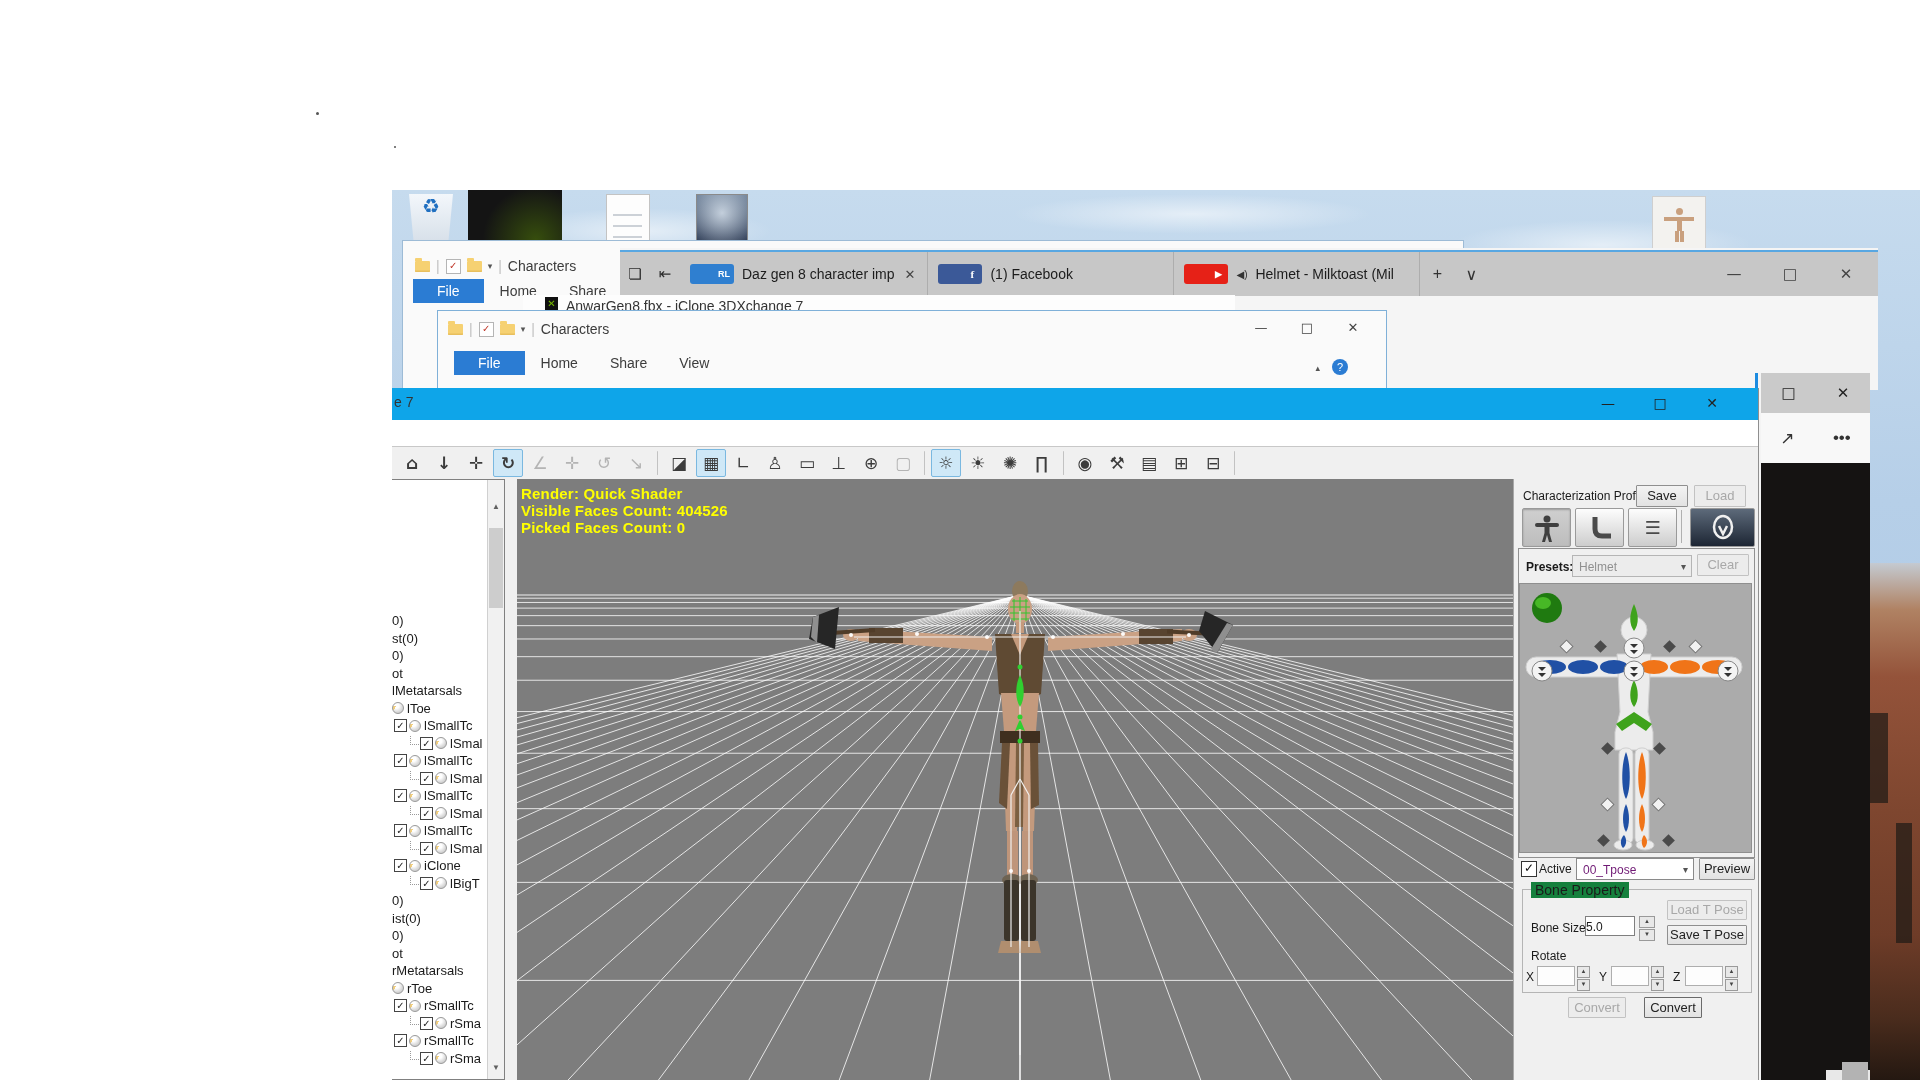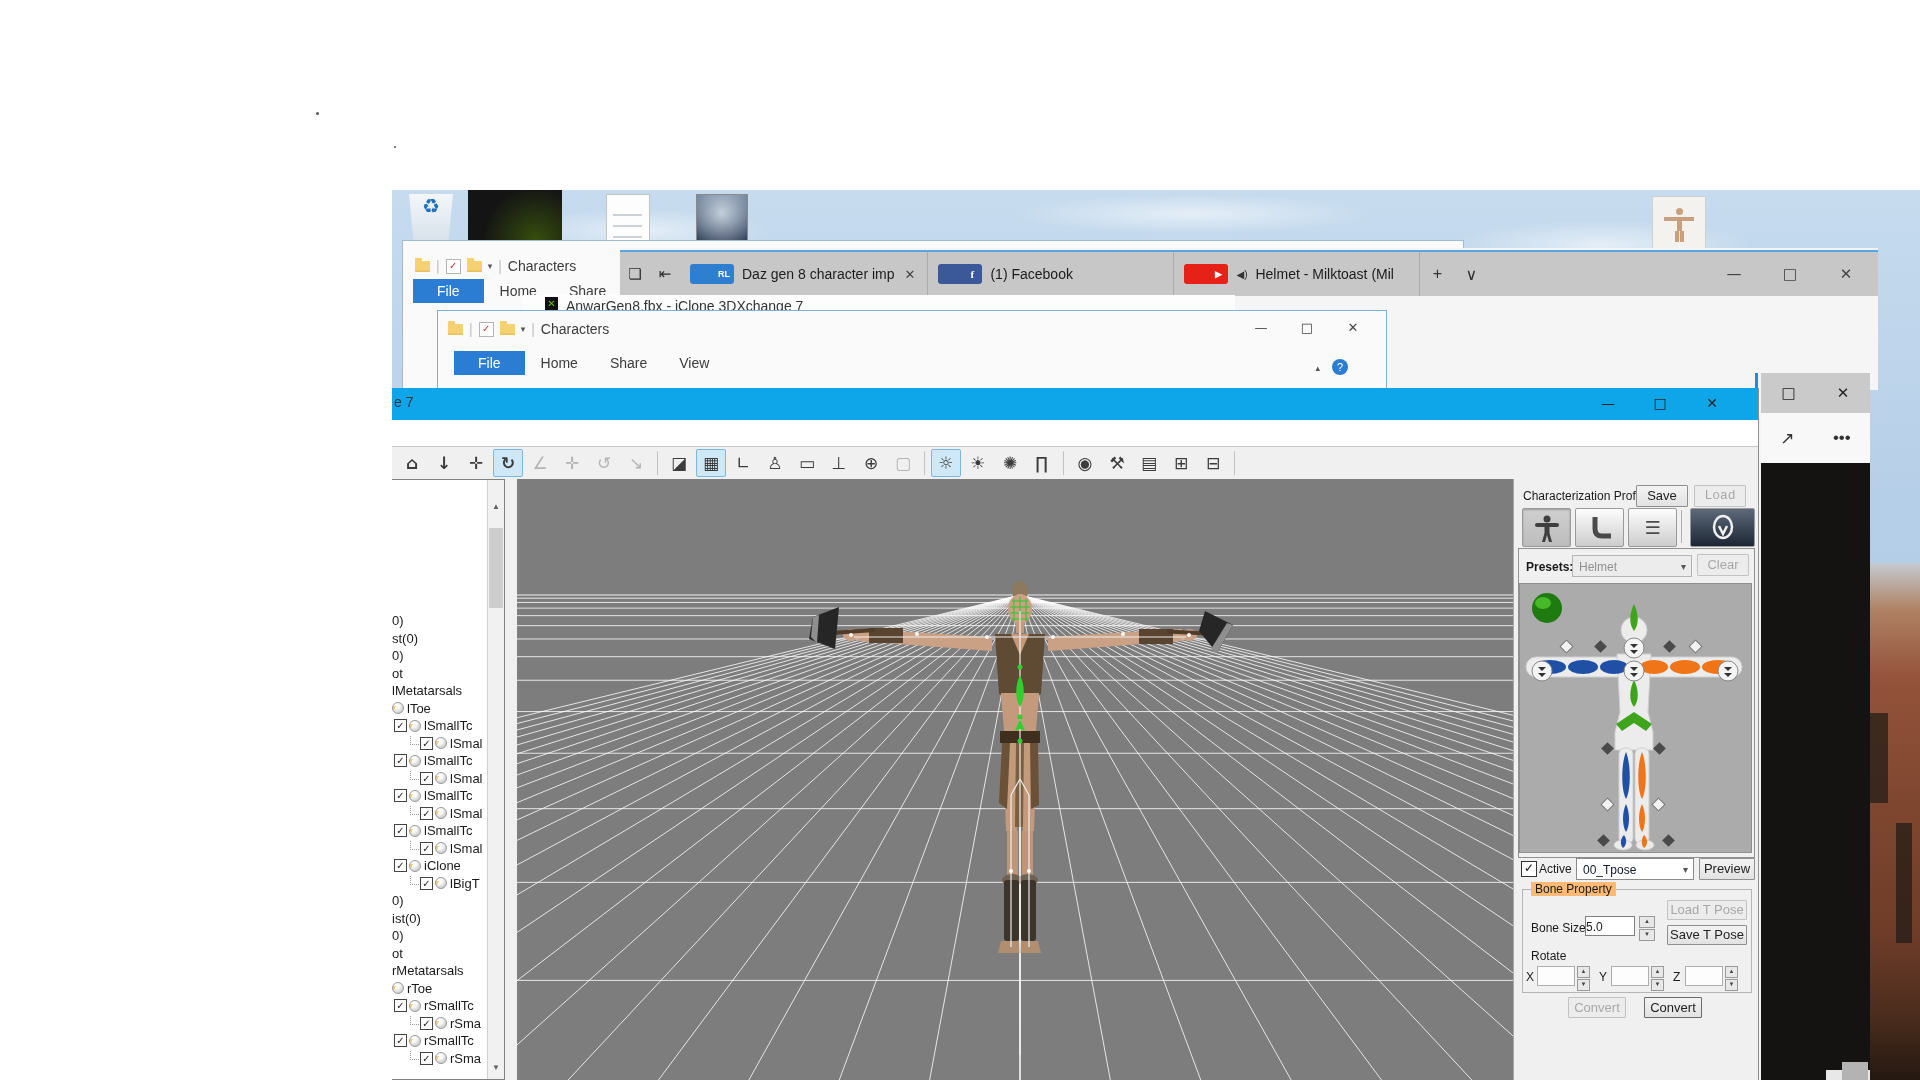--- a/index.html
+++ b/index.html
@@ -120,27 +120,27 @@
   #vpsvg{position:absolute;left:0;top:0;}
   #vptext{position:absolute;left:4px;top:6px;font-weight:bold;font-size:15px;color:#ffff00;line-height:17px;letter-spacing:.2px;}
 
   
   #rpanel{position:absolute;left:1121px;top:91px;width:245px;height:601px;background:#f0f0f0;border-left:1px solid #a8a8a8;box-sizing:border-box;font-size:12px;color:#1a1a1a;}
   .pbtn{position:absolute;background:linear-gradient(#f3f3f3,#e2e2e2);border:1px solid #8f8f8f;text-align:center;font-size:13px;color:#222;border-radius:1px;}
   .pbtn.dis{color:#a8a8a8;border-color:#c2c2c2;background:#ececec;}
   .cbtn{position:absolute;width:47px;height:37px;background:linear-gradient(#fdfdfd,#cdcdcd);border:1px solid #9a9a9a;border-radius:2px;display:flex;align-items:center;justify-content:center;}
   .cbtn.pressed{background:linear-gradient(#cfcfcf,#bdbdbd);box-shadow:inset 0 1px 2px rgba(0,0,0,.25);}
   .cbtn.dark{background:linear-gradient(#5d6a7a,#1d2634);}
-  .drop{position:absolute;background:#fff;border:1px solid #8a8a8a;height:22px;line-height:22px;padding:0 18px 0 6px;font-size:12px;color:#0f172a;box-sizing:border-box;}
+  .drop{position:absolute;background:#fff;border:1px solid #8a8a8a;height:22px;line-height:22px;padding:0 18px 0 6px;font-size:12px;color:#701a75;box-sizing:border-box;}
   .drop::after{content:"▾";position:absolute;right:5px;top:0;color:#555;font-size:10px;}
   .drop.gray{background:#ececec;color:#909090;border-color:#b5b5b5;}
   .spin{position:absolute;width:16px;display:flex;flex-direction:column;gap:1px;}
   .spin b{height:10px;background:#e8e8e8;border:1px solid #9a9a9a;font-size:6px;line-height:9px;text-align:center;color:#444;font-weight:normal;}
   .gbx{position:absolute;border:1px solid #b5b5b5;}
-  .gbx .legend{position:absolute;top:-8px;left:8px;background:#fdba74;padding:0 4px;font-size:12px;color:#1a1a1a;}
+  .gbx .legend{position:absolute;top:-8px;left:8px;background:#15803d;padding:0 4px;font-size:14px;color:#1a1a1a;}
   .field{position:absolute;background:#fff;border:1px solid #7f7f7f;height:20px;line-height:20px;font-size:12px;box-sizing:border-box;}
   .field.empty{background:#fdfdfd;border-color:#aeaeae;}
   .ckb{position:absolute;width:14px;height:14px;border:1px solid #333;background:#fff;font-size:12px;line-height:13px;text-align:center;color:#111;}
   #bodymap{position:absolute;left:5px;top:104px;width:233px;height:270px;background:#ababab;border:1px solid #8f8f8f;box-sizing:border-box;}
   .plabel{position:absolute;white-space:nowrap;}
 </style>
 </head>
 <body>
 
 <div id="stage" class="nosel">
@@ -663,26 +663,31 @@
           </g>
           <g fill="#30cf30">
             <path d="M503,196 C508,206 508,220 503,228 C498,220 498,206 503,196"></path>
             <circle cx="503" cy="188" r="2.5"></circle>
             <circle cx="503" cy="238" r="2.5"></circle>
             <circle cx="503" cy="262" r="2.5"></circle>
             <path d="M503,240 L508,252 L503,250 L498,252 Z"></path>
           </g>
         </g>
       </svg>
+      <div id="vptext">
+        <div>Render: Quick Shader</div>
+          <div>Visible Faces Count: 404526</div>
+          <div>Picked Faces Count: 0</div>
+      </div>
     </div>
 
     <div id="rpanel">
       <span class="plabel" style="left:9px;top:10px;">Characterization Profile</span>
       <div class="pbtn" style="left:122px;top:6px;width:50px;height:20px;line-height:20px;">Save</div>
-      <div class="pbtn dis" style="left:180px;top:6px;width:50px;height:20px;line-height:20px;font-family:Liberation Mono, monospace;">Load</div>
+      <div class="pbtn dis" style="left:180px;top:6px;width:50px;height:20px;line-height:20px;">Load</div>
 
       <div class="cbtn pressed" style="left:8px;top:29px;">
         <svg width="26" height="28">
           <circle cx="13" cy="5" r="3.5" fill="#3f3f3f"></circle>
           <rect x="1" y="9" width="24" height="4" rx="2" fill="#3f3f3f"></rect>
           <rect x="10.5" y="9" width="5" height="10" fill="#3f3f3f"></rect>
           <path d="M10.5,19 L8,28 H11 L13,21 L15,28 H18 L15.5,19 Z" fill="#3f3f3f"></path>
         </svg>
       </div>
       <div class="cbtn" style="left:61px;top:29px;">

